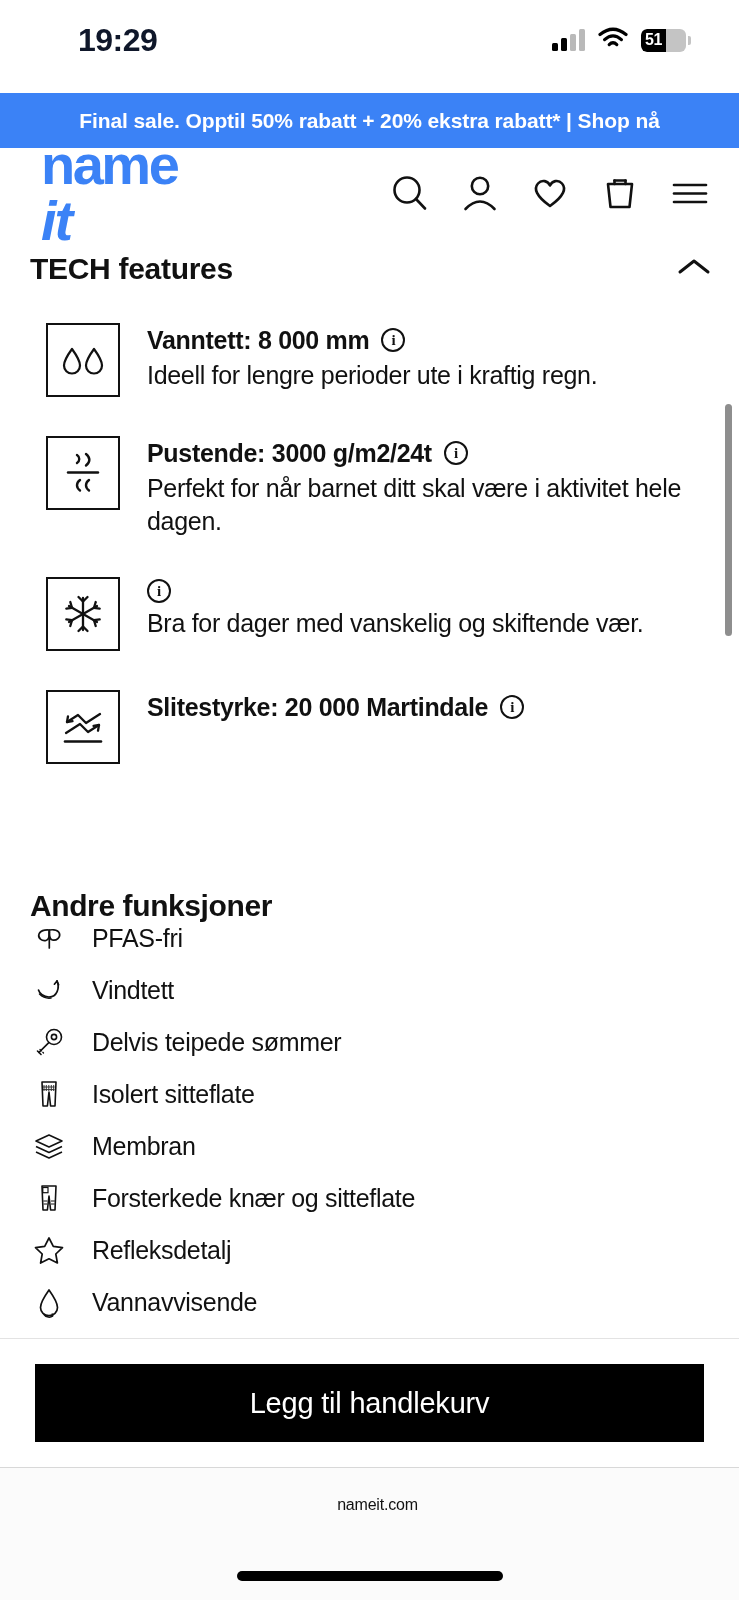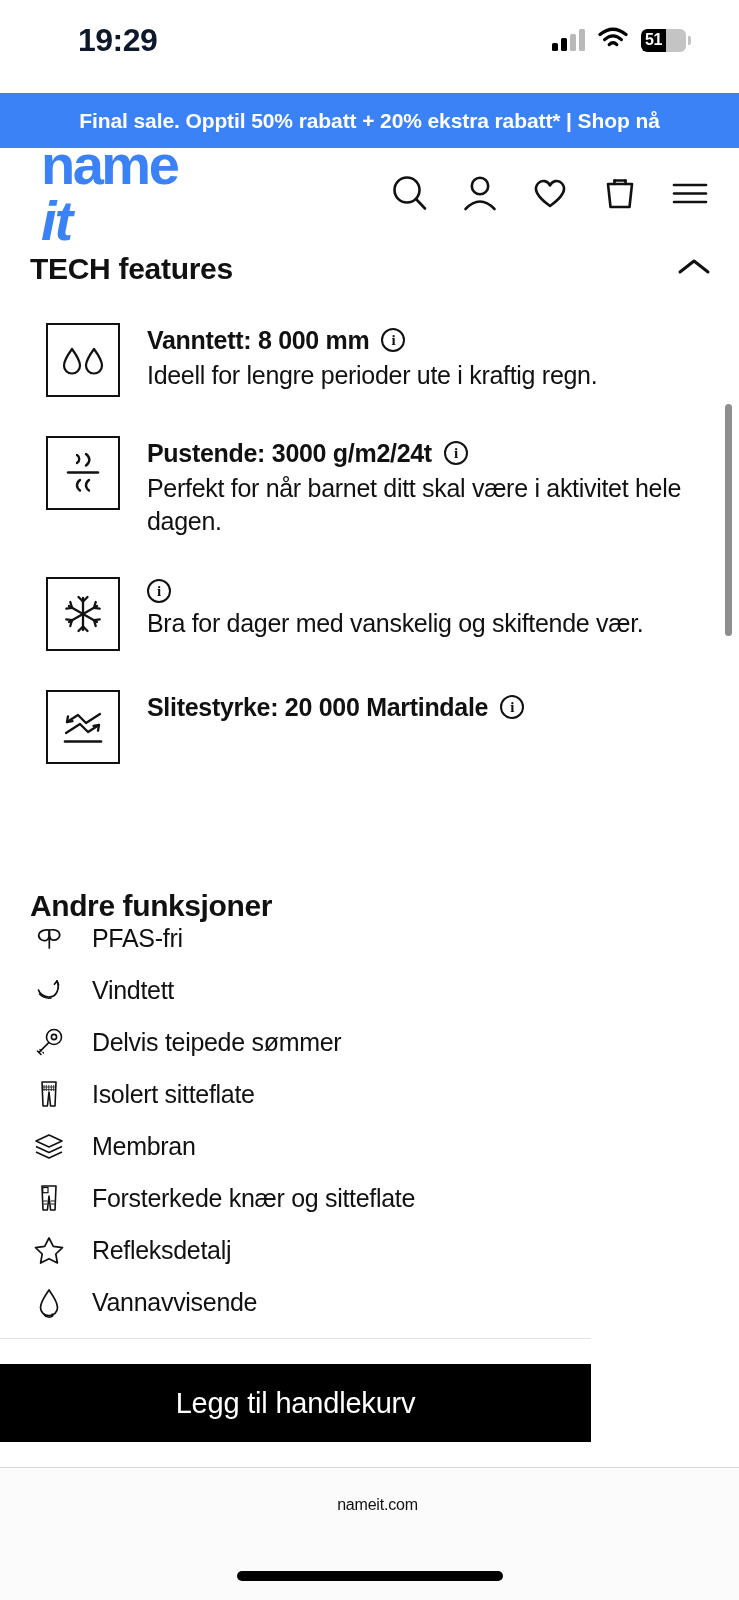--- a/index.html
+++ b/index.html
@@ -296,21 +296,21 @@
     background: #8e8e8e;
     border-radius: 4px;
     z-index: 25;
   }
 
   
   .cta-wrap {
     position: absolute;
     left: 0;
     top: 1338px;
-    width: 591px;
+    width: 739px;
     height: 129px;
     background: #ffffff;
     border-top: 1px solid #e3e3e3;
     display: flex;
     align-items: center;
     justify-content: center;
     z-index: 22;
   }
   .cta-btn {
     width: 669px;

